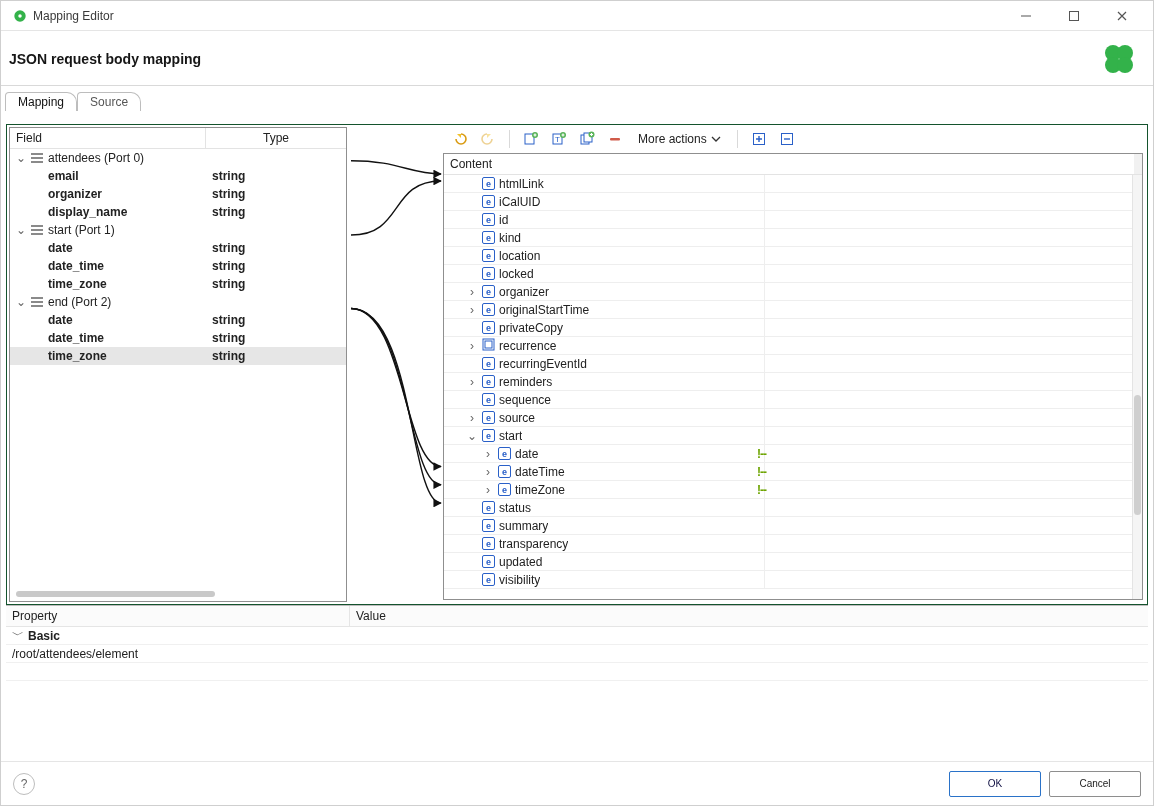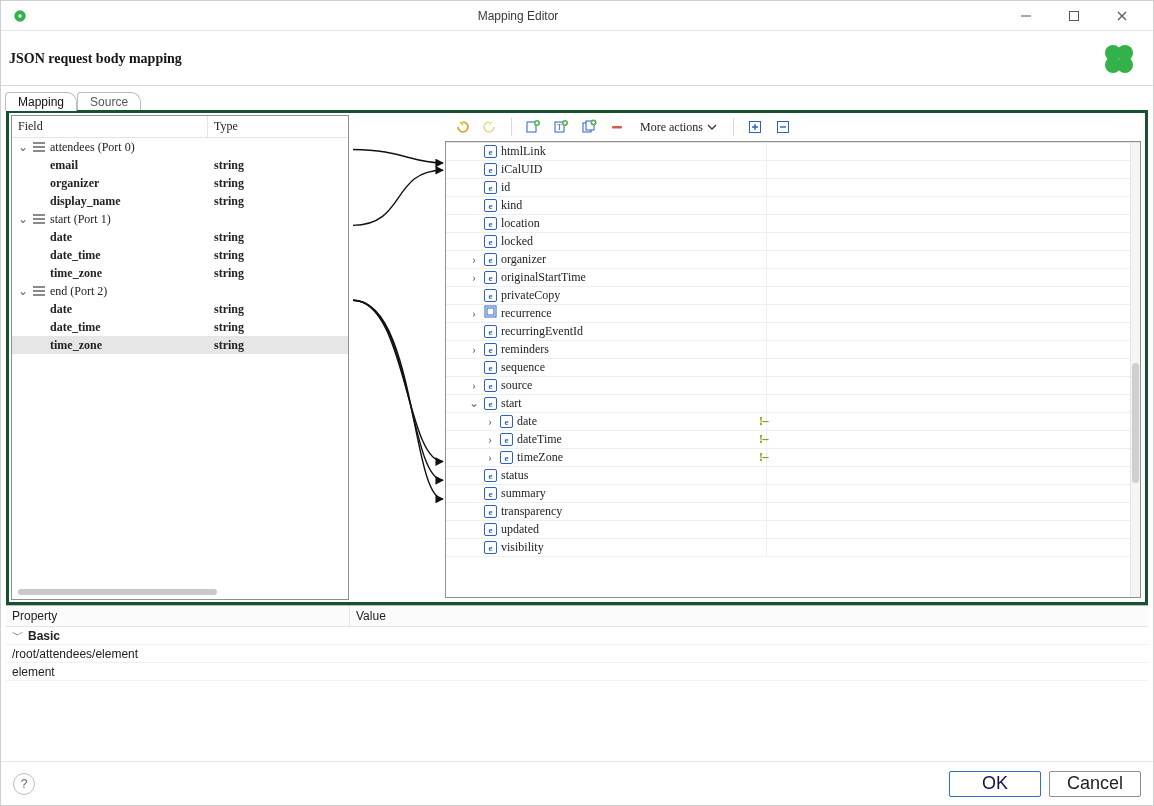--- a/index.html
+++ b/index.html
@@ -17,38 +17,37 @@
     border: 1px solid #cfcfcf;
     display: flex; flex-direction: column;
     background: #fff;
   }
   
   .titlebar {
     height: 30px;
     display: flex; align-items: center;
     padding: 0 8px 0 12px;
     border-bottom: 1px solid #e5e5e5;
-    text-align: center;
   }
   .titlebar .title { margin-left: 6px; color: #3a3a3a; flex: 1; }
   .wincontrols { display: flex; gap: 2px; }
   .winbtn {
     width: 46px; height: 28px;
     display: flex; align-items: center; justify-content: center;
     color: #3a3a3a;
   }
   .winbtn svg { width: 12px; height: 12px; }
 
   
   .heading {
     display: flex; align-items: center;
     padding: 8px 14px 6px 8px;
     border-bottom: 1px solid #d9d9d9;
   }
-  .heading h1 { margin: 0; font-size: 14px; font-weight: 700; color: #161616; flex: 1; font-family: Liberation Serif, serif; }
+  .heading h1 { margin: 0; font-size: 14px; font-weight: 700; color: #161616; flex: 1; }
   .clover { width: 40px; height: 40px; }
   .clover svg { width: 40px; height: 40px; }
 
   
   .tabs {
     display: flex; align-items: center;
     padding: 6px 4px 0 4px;
     position: relative;
     height: 24px;
   }
@@ -59,43 +58,42 @@
     border-top-left-radius: 4px; border-top-right-radius: 10px;
     background: #fff;
     color: #555;
     cursor: default;
   }
   .tab.active { color: #111; z-index: 2; }
 
   
   .main {
     flex: 1; display: flex;
-    border: 3px solid #14532d;
-    margin: 0 5px 0 5px;
+    border: 1px solid #14532d;
+    margin: 14px 5px 0 5px;
     position: relative;
     min-height: 0;
-    font-family: Liberation Serif, serif;
   }
   
   .leftpanel {
     width: 338px;
     display: flex; flex-direction: column;
     border: 1px solid #8f8f8f;
     margin: 2px;
   }
   .leftpanel .cols {
     display: flex; align-items: center;
     border-bottom: 1px solid #e3e3e3;
     font-size: 12px;
   }
   .leftpanel .cols .c1 {
     width: 196px; padding: 3px 6px;
     border-right: 1px solid #e3e3e3;
   }
-  .leftpanel .cols .c2 { flex:1; padding: 3px 6px; }
+  .leftpanel .cols .c2 { flex:1; padding: 3px 6px; text-align: center; }
   .leftbody { flex: 1; overflow: hidden; position: relative; }
   .leftrows { position: relative; }
   .lrow {
     display: flex; align-items: center;
     height: 18px;
     padding: 0 4px;
     white-space: nowrap;
   }
   .lrow .cfield { width: 194px; display: flex; align-items: center; gap: 4px; }
   .lrow .ctype { flex: 1; padding-left: 4px; }
@@ -218,21 +216,21 @@
     border-top: 1px solid #e5e5e5;
   }
   .footer .help { width: 22px; height: 22px; border: 1px solid #bdbdbd; border-radius: 50%; display:flex; align-items:center; justify-content:center; color:#666; }
   .footer .spacer { flex: 1; }
   .btn {
     min-width: 92px; height: 26px;
     border: 1px solid #8e8e8e;
     background: #fff;
     display: inline-flex; align-items: center; justify-content: center;
     padding: 0 14px; margin-left: 8px;
-    font-size: 18px;
+    font-size: 10px;
     border-radius: 2px;
   }
   .btn.primary { border-color: #2a72c8; color: #114; }
 
   
   .ic-yellow { fill: #f3c22b; }
   .ic-green { fill: #58b358; }
   .ic-red { fill: #d05b4a; }
 </style>
 </head>
@@ -475,20 +473,21 @@
         <div class="tbbtn">
             <svg width="16" height="16" viewBox="0 0 16 16">
               <rect x="2.5" y="2.5" width="11" height="11" fill="none" stroke="#2a60c8"></rect>
               <path d="M5 8h6" stroke="#2a60c8" stroke-width="1.4"></path>
             </svg>
           </div>
       </div>
 
       <div class="rightgrid">
         <div class="cols">
+          <div class="c2">Content</div>
         </div>
         <div class="rightbody">
           <div id="rightrows">
               <div class="rrow">
                 <div class="cnode nindent0">
                   <span class="twisty" style="width: 12px;"></span>
                   <span class="ebadge">e</span>
                   <span class="label">htmlLink</span>
                 </div>
                 <div class="ccontent">
@@ -740,21 +739,20 @@
         <div class="p1">
             <span class="twisty">﹀</span>
             <b>Basic</b>
           </div>
         <div class="p2"></div>
       </div>
       <div class="prow">
         <div class="p2"><span>/root/attendees/element</span></div>
       </div>
       <div class="prow">
-        <div class="p2"><span>element</span></div>
       </div>
     </div>
   </div>
 
   <div class="footer">
     <div class="help">?</div>
     <div class="spacer"></div>
     <div class="btn primary">OK</div>
     <div class="btn">Cancel</div>
   </div>

